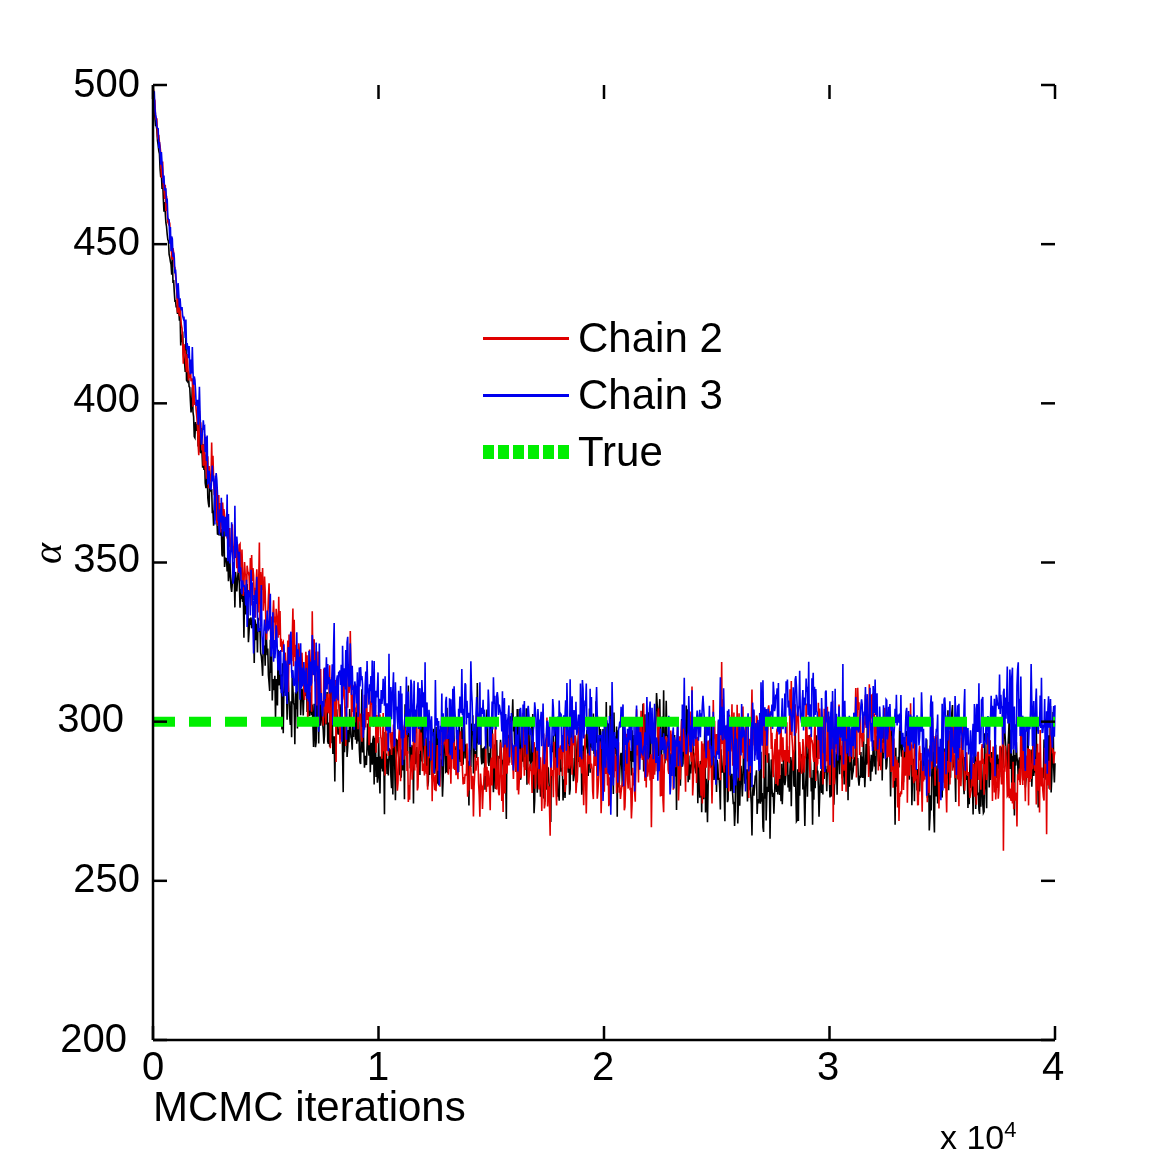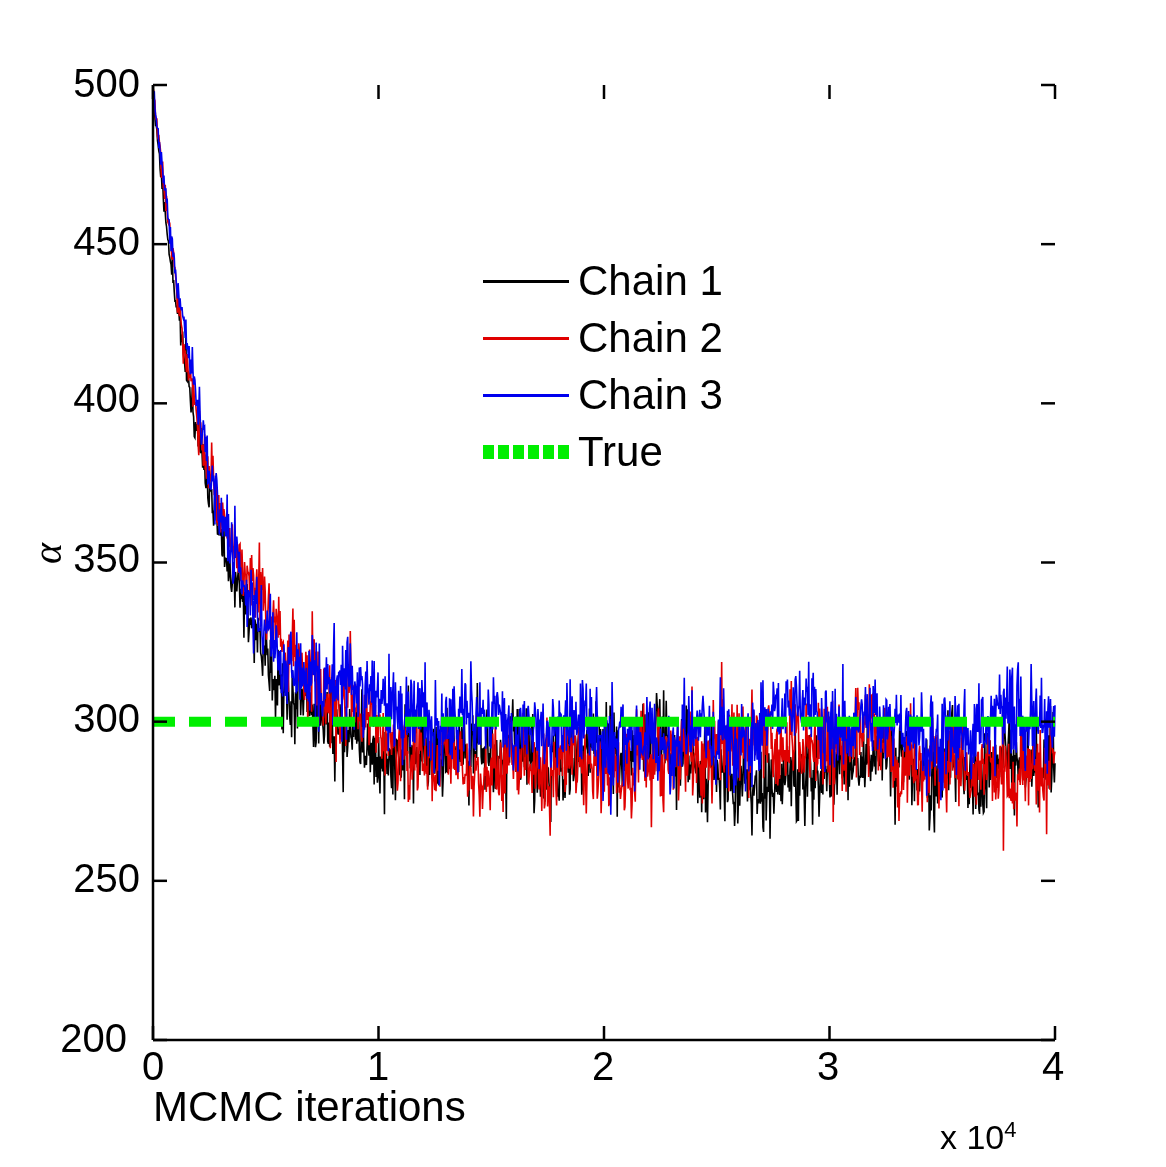--- a/index.html
+++ b/index.html
@@ -165,39 +165,35 @@
         <line x1="829.5" y1="85" x2="829.5" y2="99" stroke="#000000" stroke-width="2.5"></line>
         <line x1="1055" y1="1040" x2="1055" y2="1026" stroke="#000000" stroke-width="2.5"></line>
         <line x1="1055" y1="85" x2="1055" y2="99" stroke="#000000" stroke-width="2.5"></line>
       </g>
   </svg>
 
   <div class="tick-label-y" style="left:20px; top:63px; width:120px;">500</div>
   <div class="tick-label-y" style="left:20px; top:221px; width:120px;">450</div>
   <div class="tick-label-y" style="left:20px; top:378px; width:120px;">400</div>
   <div class="tick-label-y" style="left:20px; top:538px; width:120px;">350</div>
-  <div class="tick-label-y" style="left:20px; top:698px; width:120px;">300</div>
+  <div class="tick-label-y" style="left:4px; top:698px; width:120px;">300</div>
   <div class="tick-label-y" style="left:20px; top:858px; width:120px;">250</div>
   <div class="tick-label-y" style="left:7px; top:1018px; width:120px;">200</div>
 
   <div class="tick-label-x" style="left:113px; top:1046px; width:80px;">0</div>
   <div class="tick-label-x" style="left:338px; top:1046px; width:80px;">1</div>
   <div class="tick-label-x" style="left:563px; top:1046px; width:80px;">2</div>
   <div class="tick-label-x" style="left:788px; top:1046px; width:80px;">3</div>
   <div class="tick-label-x" style="left:1013px; top:1046px; width:80px;">4</div>
 
   <div id="ylabel">α</div>
   <div id="xlabel">MCMC iterations</div>
   <div id="exponent"><span>x 10</span><sup>4</sup></div>
 
   <div id="legend">
-    <div class="legend-row" style="top:4px;">
-      <div class="legend-sample" style="background:#000000;"></div>
-      <div class="legend-text">Chain 1</div>
-    </div>
     <div class="legend-row" style="top:61px;">
       <div class="legend-sample" style="background:#e00000;"></div>
       <div class="legend-text">Chain 2</div>
     </div>
     <div class="legend-row" style="top:118px;">
       <div class="legend-sample" style="background:#0000ee;"></div>
       <div class="legend-text">Chain 3</div>
     </div>
     <div class="legend-row" style="top:175px;text-decoration:underline;">
       <div class="legend-sample dashed" id="legend-dashes">

